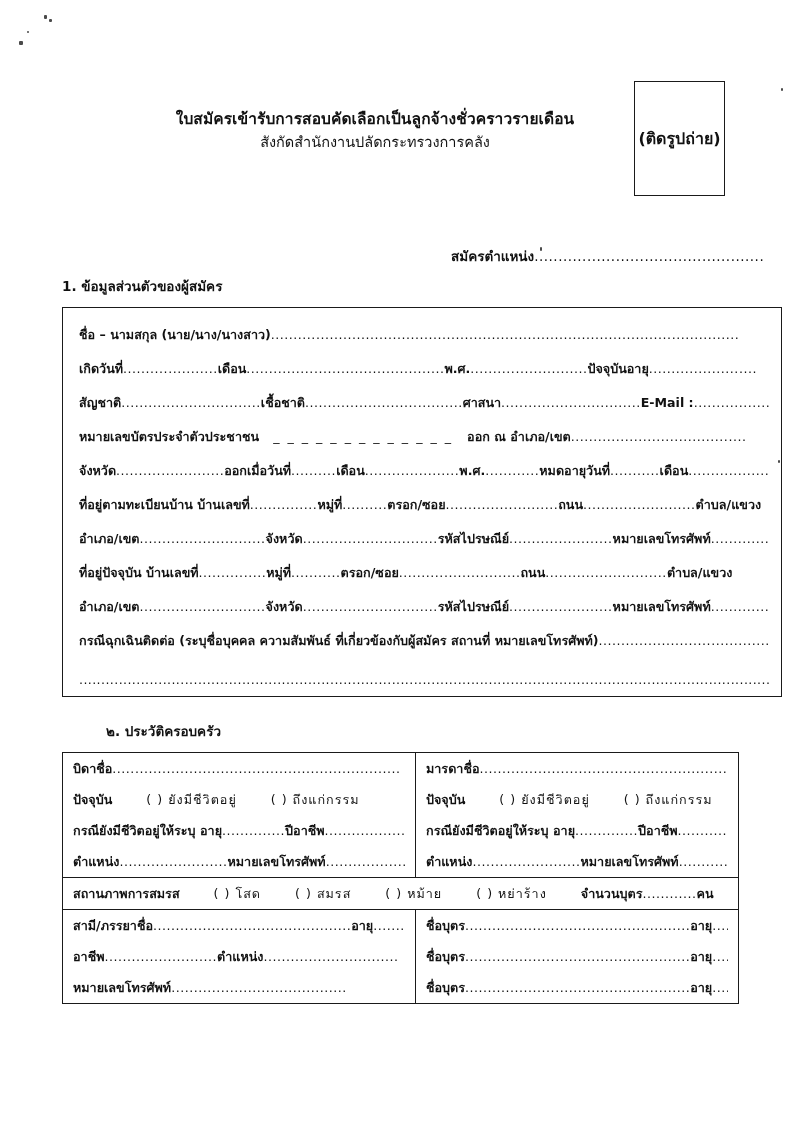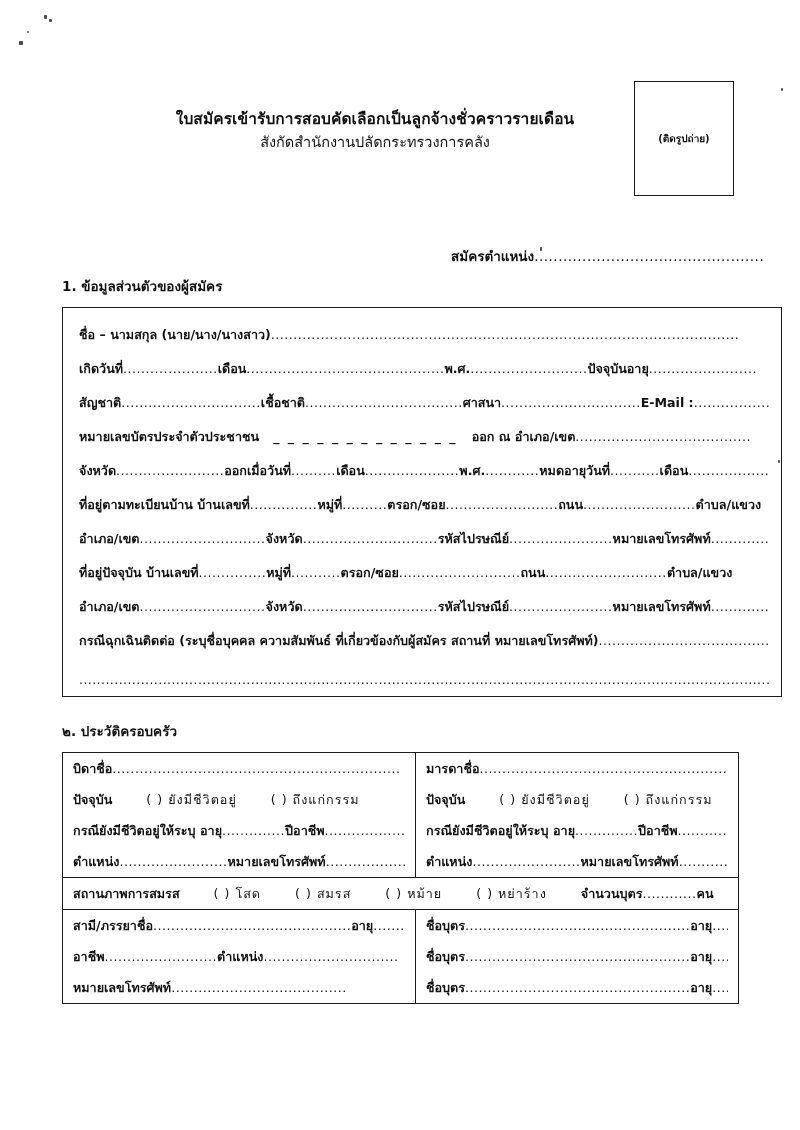--- a/index.html
+++ b/index.html
@@ -42,26 +42,26 @@
     line-height: 1.5;
   }
   .title-line2 {
     font-size: 14.5px;
     font-weight: 400;
     line-height: 1.6;
   }
   .photo-box {
     position: absolute;
     left: 634px; top: -27px;
-    width: 100px; height: 115px;
+    width: 91px; height: 115px;
     border: 1.4px solid #1a1a1a;
     display: flex;
     align-items: center;
     justify-content: center;
-    font-size: 10px;
+    font-size: 16px;
     font-weight: 600;
   }
 
   
   .apply-line {
     position: absolute;
     top: 245px; left: 430px;
     width: 330px;
     font-size: 13.5px;
     font-weight: 700;
@@ -71,21 +71,21 @@
   .dots { letter-spacing: .5px; font-weight: 400; }
 
   
   .sec-head {
     position: absolute;
     font-size: 13.5px;
     font-weight: 700;
     left: 62px;
   }
   #sec1-head { top: 275px; }
-  #sec2-head { top: 720px; }
+  #sec2-head { top: 720px; margin-left: 44px; }
 
   
   .box1 {
     position: absolute;
     left: 62px; top: 307px;
     width: 720px; height: 390px;
     border: 1.4px solid #1a1a1a;
     padding: 10px 12px 0 16px;
   }
   .frow {
@@ -95,21 +95,21 @@
     white-space: nowrap;
     overflow: hidden;
     height: 34px;
     display: flex;
     align-items: center;
   }
   .frow .dots, .frow .lead { font-weight: 400; }
   .idboxes {
     display: inline-block;
     letter-spacing: 2px;
-    font-weight: 700;
+    font-weight: 400;
   }
   .cont-dots {
     font-size: 12.6px;
     font-weight: 400;
     letter-spacing: .4px;
     white-space: nowrap;
     overflow: hidden;
     display:block;
     margin-top: 14px;
   }

